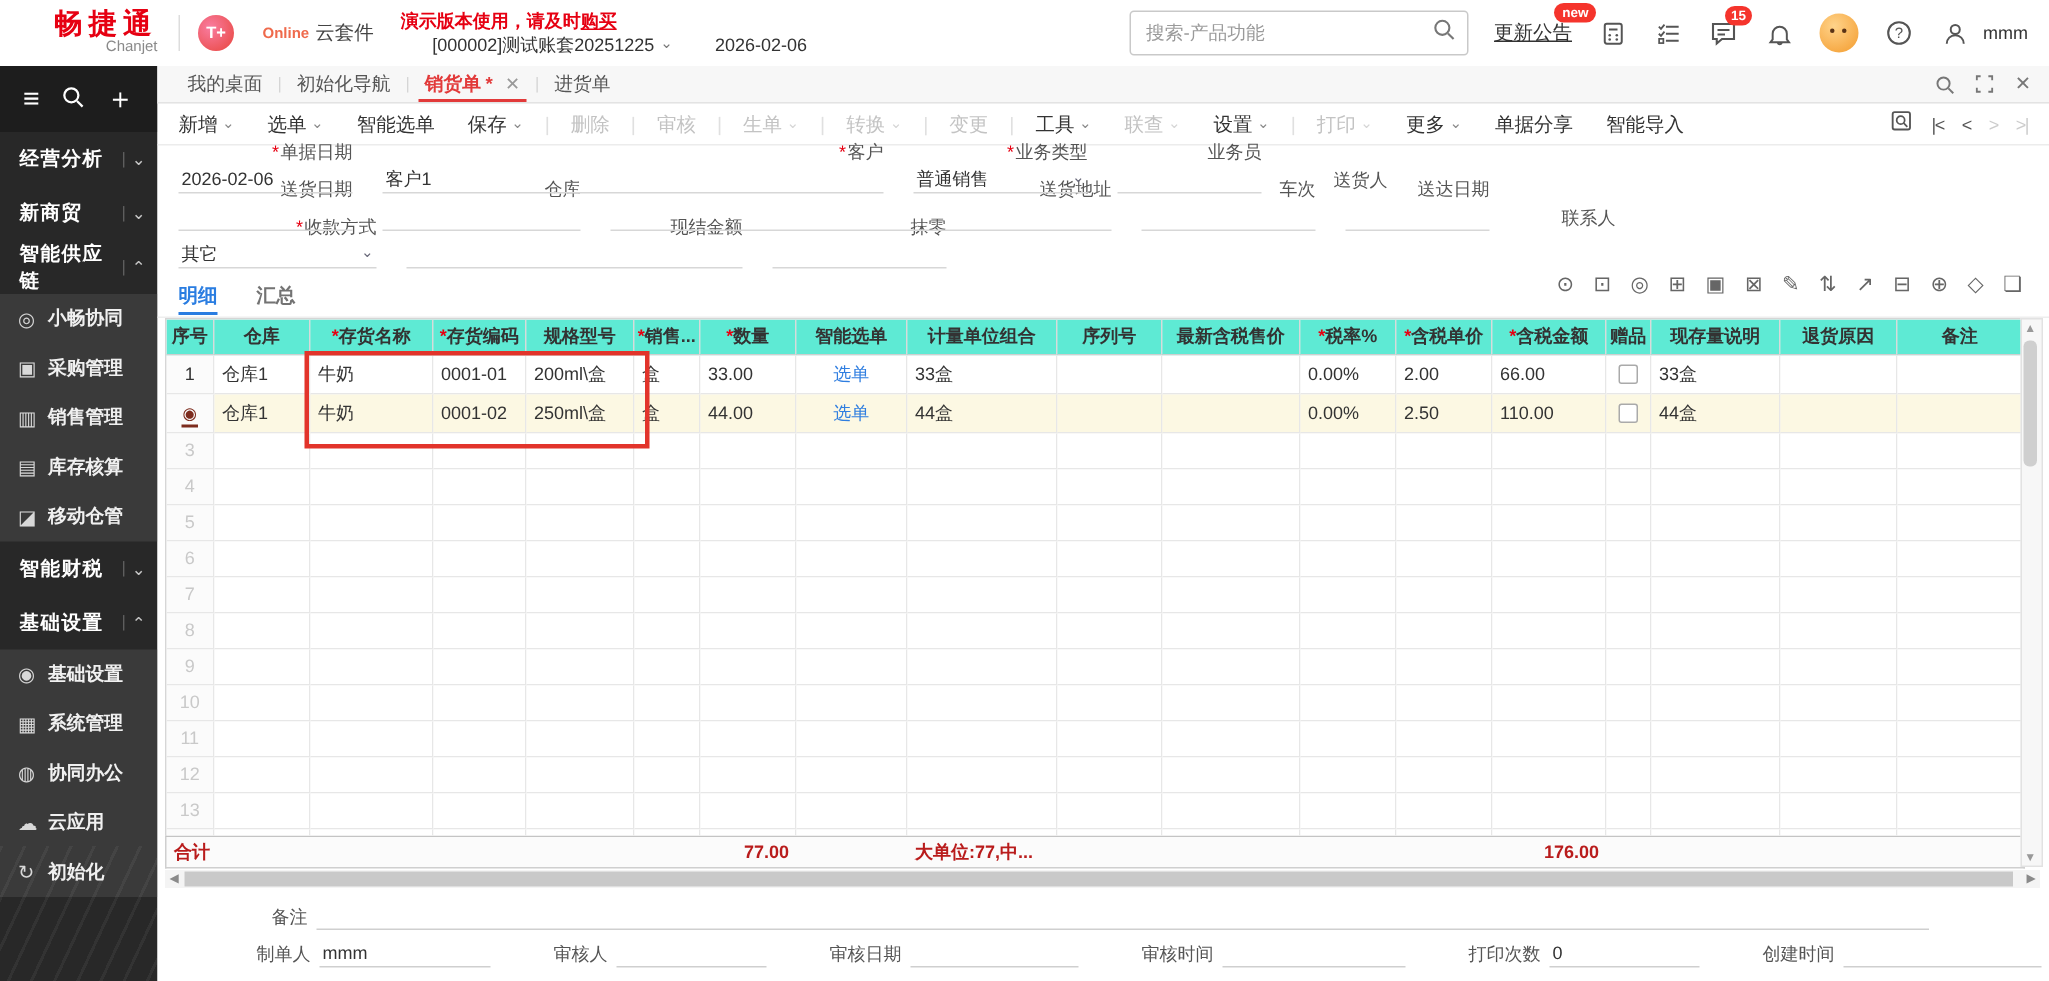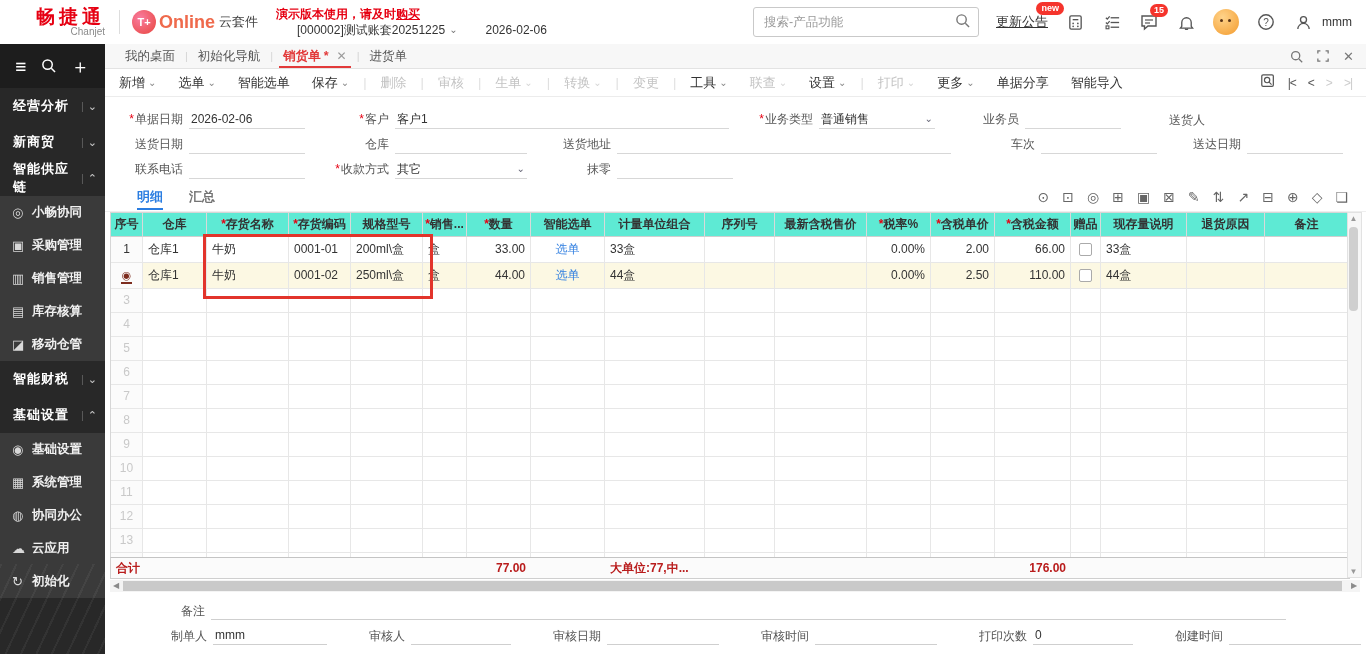--- a/index.html
+++ b/index.html
@@ -9,21 +9,21 @@
   .hdr{position:absolute;top:0;left:0;width:1366px;height:44px;background:#fff;
        border-bottom:1px solid #e4e4e4;display:flex;align-items:center;}
   .top-strip{position:absolute;top:0;left:0;width:172px;height:3px;background:#e2413a;}
   .logo{margin-left:36px;line-height:1;}
   .logo .cn{font-size:19px;font-weight:bold;color:#e60012;letter-spacing:4px;}
   .logo .en{display:block;font-size:10px;color:#8a8a8a;text-align:right;margin-top:1px;}
   .hdr-div{width:1px;height:24px;background:#ddd;margin:0 12px 0 14px;}
   .tplus{display:flex;align-items:center;}
   .tplus .circ{width:24px;height:24px;border-radius:50%;background:radial-gradient(circle at 35% 35%,#f97ca0,#e8453c);
        color:#fff;font-size:11px;font-weight:bold;display:flex;align-items:center;justify-content:center;}
-  .tplus .on{color:#ef6a4c;font-size:18px;font-weight:bold;margin-left:3px;}
+  .tplus .on{color:#ef6a4c;font-size:10px;font-weight:bold;margin-left:19px;}
   .tplus .sx{font-size:13px;color:#444;margin-left:4px;}
   .acct{margin-left:18px;line-height:1.2;}
   .acct .notice{color:#e60012;font-size:12px;font-weight:bold;}
   .acct .notice u{cursor:pointer;}
   .acct .row2{font-size:12px;color:#333;display:flex;align-items:center;margin-top:2px;padding-left:21px;}
   .acct .row2 .chev{font-size:10px;color:#777;margin:0 0 0 4px;}
   .acct .row2 .date{margin-left:28px;}
   .hdr-right{margin-left:auto;display:flex;align-items:center;margin-right:14px;gap:17px;}
   .search{width:208px;height:28px;border:1px solid #c9c9c9;border-radius:3px;display:flex;align-items:center;padding:0 8px;}
   .search input{border:none;outline:none;flex:1;font-size:12.5px;color:#333;font-family:inherit;}
@@ -69,43 +69,43 @@
   .tb-item .ch{font-size:10px;color:#888;margin-left:3px;}
   .tb-item.dis{color:#c3c3c3;cursor:default;}
   .tb-item.dis .ch{color:#d5d5d5;}
   .tb-sep{color:#e0e0e0;margin:0 14px 0 -8px;}
   .tb-right{margin-left:auto;display:flex;align-items:center;gap:12px;margin-right:14px;}
   .pg{font-size:12px;color:#555;cursor:pointer;letter-spacing:-1px;}
   .pg.dis{color:#ccc;cursor:default;}
   
   .formarea{padding:8px 0 2px 8px;}
   .f-row{display:flex;align-items:flex-end;height:24px;margin-bottom:1px;}
-  .f-g{display:flex;margin-right:14px;}
+  .f-g{display:flex;align-items:flex-end;margin-right:14px;flex-direction:column;}
   .f-lb{width:70px;text-align:right;font-size:12px;color:#555;white-space:nowrap;line-height:18px;}
   .f-lb .st{color:#e60012;margin-right:1px;}
   .f-v{border-bottom:1px solid #d7d7d7;font-size:12px;color:#333;line-height:18px;height:18px;
        margin-left:6px;padding:0 2px;white-space:nowrap;overflow:hidden;position:relative;}
   .f-v .sel-ch{position:absolute;right:2px;color:#667;font-size:10px;}
   
-  .subtabs{height:29px;display:flex;align-items:center;padding-left:32px;border-bottom:1px solid #eee;}
+  .subtabs{height:29px;display:flex;padding-left:14px;border-bottom:1px solid #eee;}
   .stab{font-size:13px;font-weight:bold;color:#737373;margin-right:26px;height:29px;display:flex;align-items:center;position:relative;cursor:pointer;}
   .stab.active{color:#2a7de1;}
   .stab.active::after{content:"";position:absolute;left:0;right:0;bottom:1px;height:2px;background:#2a7de1;}
   .grid-icons{margin-left:auto;display:flex;gap:13px;margin-right:18px;}
   .gi{color:#666;font-size:14px;cursor:pointer;line-height:1;}
   
   .tableregion{position:relative;margin-left:5px;width:1252px;}
   .tbl-viewport{position:relative;height:344px;overflow:hidden;border:1px solid #d6d6d6;border-bottom:none;width:1238px;}
   .tbl{display:grid;width:1238px;}
   .th{background:#5eead4;border-right:1px solid #d9d9d9;border-bottom:1px solid #cfcfcf;font-weight:bold;
       font-size:12px;color:#333;text-align:center;line-height:23px;height:23px;white-space:nowrap;overflow:hidden;}
   .th .st{color:#e60012;}
   .td{border-right:1px solid #e7e7e7;border-bottom:1px solid #e7e7e7;font-size:12px;color:#333;
       line-height:25px;height:25px;padding:0 5px;white-space:nowrap;overflow:hidden;background:#fff;}
-  .td.r{text-align:right;} .td.c{text-align:center;padding:0;}
+  .td.r{text-align:left;} .td.c{text-align:center;padding:0;}
   .td.em{height:23px;line-height:23px;}
   .td.hl{background:#fcf8e3;}
   .td.numcell{background:#fbfbfb;}
   .td.emnum{color:#c9c9c9;text-align:center;}
   .link{color:#2f7ee0;cursor:pointer;}
   .cb{display:inline-block;width:11px;height:11px;border:1px solid #aaa;border-radius:2px;background:#fff;vertical-align:middle;cursor:pointer;}
   .marker{display:inline-block;color:#7d2c1e;font-size:11px;border-bottom:2px solid #7d2c1e;line-height:13px;padding:0 1px;}
   .annot{position:absolute;left:92px;top:21px;width:224px;height:59px;border:3px solid #e2342b;z-index:5;pointer-events:none;}
   .vscroll{position:absolute;right:0;top:0;width:13px;height:364px;background:#f7f7f7;border:1px solid #e2e2e2;}
   .vscroll .ar{position:absolute;left:0;width:11px;text-align:center;color:#999;font-size:8px;cursor:pointer;}
@@ -470,26 +470,26 @@
           <div class="f-g">
             <span class="f-lb">送达日期</span>
             <span class="f-v" style="width: 92px;"></span>
           </div>
           <div class="f-g">
             <span class="f-lb">联系人</span>
           </div>
         </div>
         <div class="f-row">
           <div class="f-g">
-            <span class="f-lb">联系电话</span>
-            <span class="f-v" style="width: 112px;"></span>
-          </div>
-          <div class="f-g">
             <span class="f-lb"><span class="st">*</span>收款方式</span>
             <span class="f-v" style="width: 128px;">其它<span class="sel-ch">⌄</span></span>
+          </div>
+          <div class="f-g">
+            <span class="f-lb">现结金额</span>
+            <span class="f-v" style="width: 220px;"></span>
           </div>
           <div class="f-g">
             <span class="f-lb">抹零</span>
             <span class="f-v" style="width: 112px;"></span>
           </div>
         </div>
       </div>
 
     <div class="subtabs">
       <span style="display:flex;align-items:center;height:29px;">

